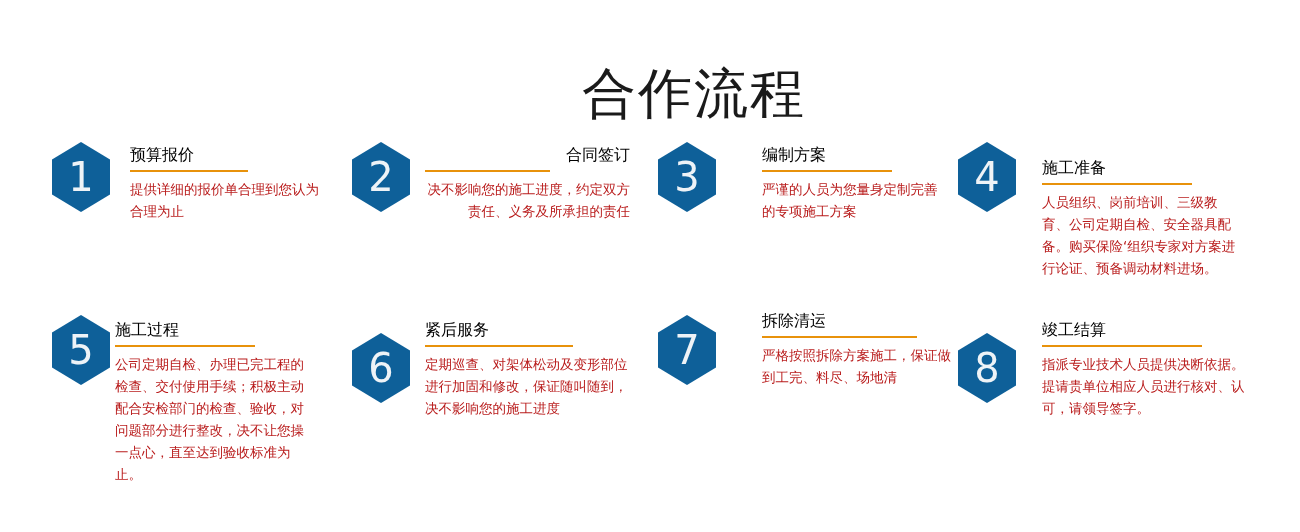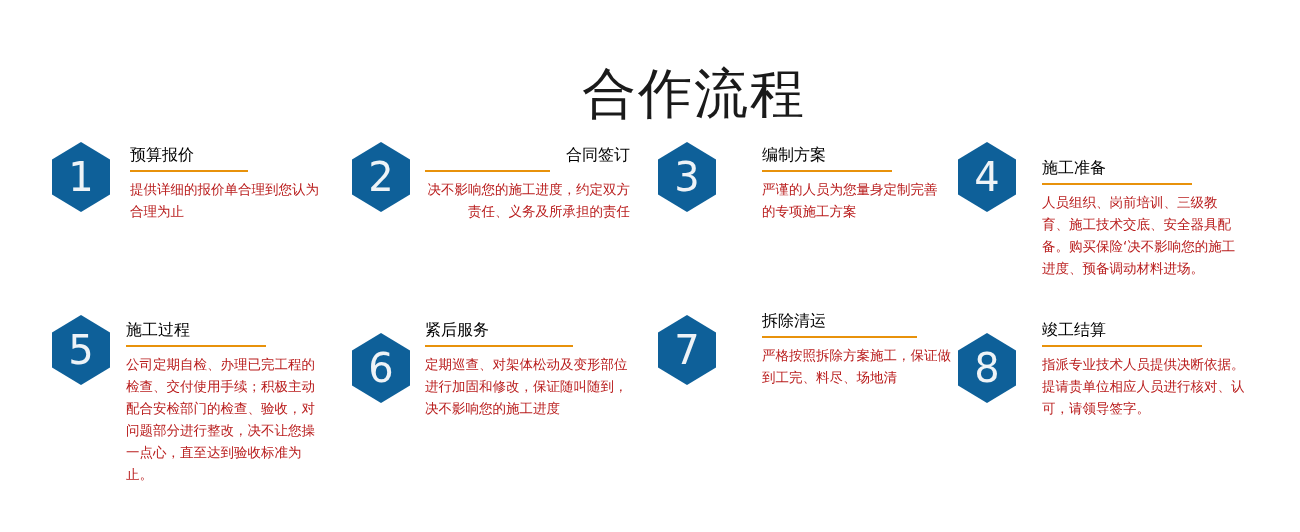--- a/index.html
+++ b/index.html
@@ -123,28 +123,28 @@
         <div class="step-desc">严谨的人员为您量身定制完善的专项施工方案</div>
       </div>
     </div>
     <div class="step">
       <div class="hex" style="left: 958px; top: 142px;">
         <span class="hex-num">4</span>
       </div>
       <div class="step-text" style="left: 1042px; top: 158px; width: 198px;">
         <div class="step-title">施工准备</div>
         <div class="rule" style="width: 150px;"></div>
-        <div class="step-desc">人员组织、岗前培训、三级教育、施工技术交底、安全器具配备。购买保险‘决不影响您的施工进度、预备调动材料进场。</div>
+        <div class="step-desc">人员组织、岗前培训、三级教育、公司定期自检、安全器具配备。购买保险‘组织专家对方案进行论证、预备调动材料进场。</div>
       </div>
     </div>
     <div class="step">
       <div class="hex" style="left: 52px; top: 315px;">
         <span class="hex-num">5</span>
       </div>
-      <div class="step-text" style="left: 126px; top: 320px; width: 200px;">
+      <div class="step-text" style="left: 115px; top: 320px; width: 200px;">
         <div class="step-title">施工过程</div>
         <div class="rule" style="width: 140px;"></div>
         <div class="step-desc">公司定期自检、办理已完工程的检查、交付使用手续；积极主动配合安检部门的检查、验收，对问题部分进行整改，决不让您操一点心，直至达到验收标准为止。</div>
       </div>
     </div>
     <div class="step">
       <div class="hex" style="left: 352px; top: 333px;">
         <span class="hex-num">6</span>
       </div>
       <div class="step-text" style="left: 425px; top: 320px; width: 212px;">

